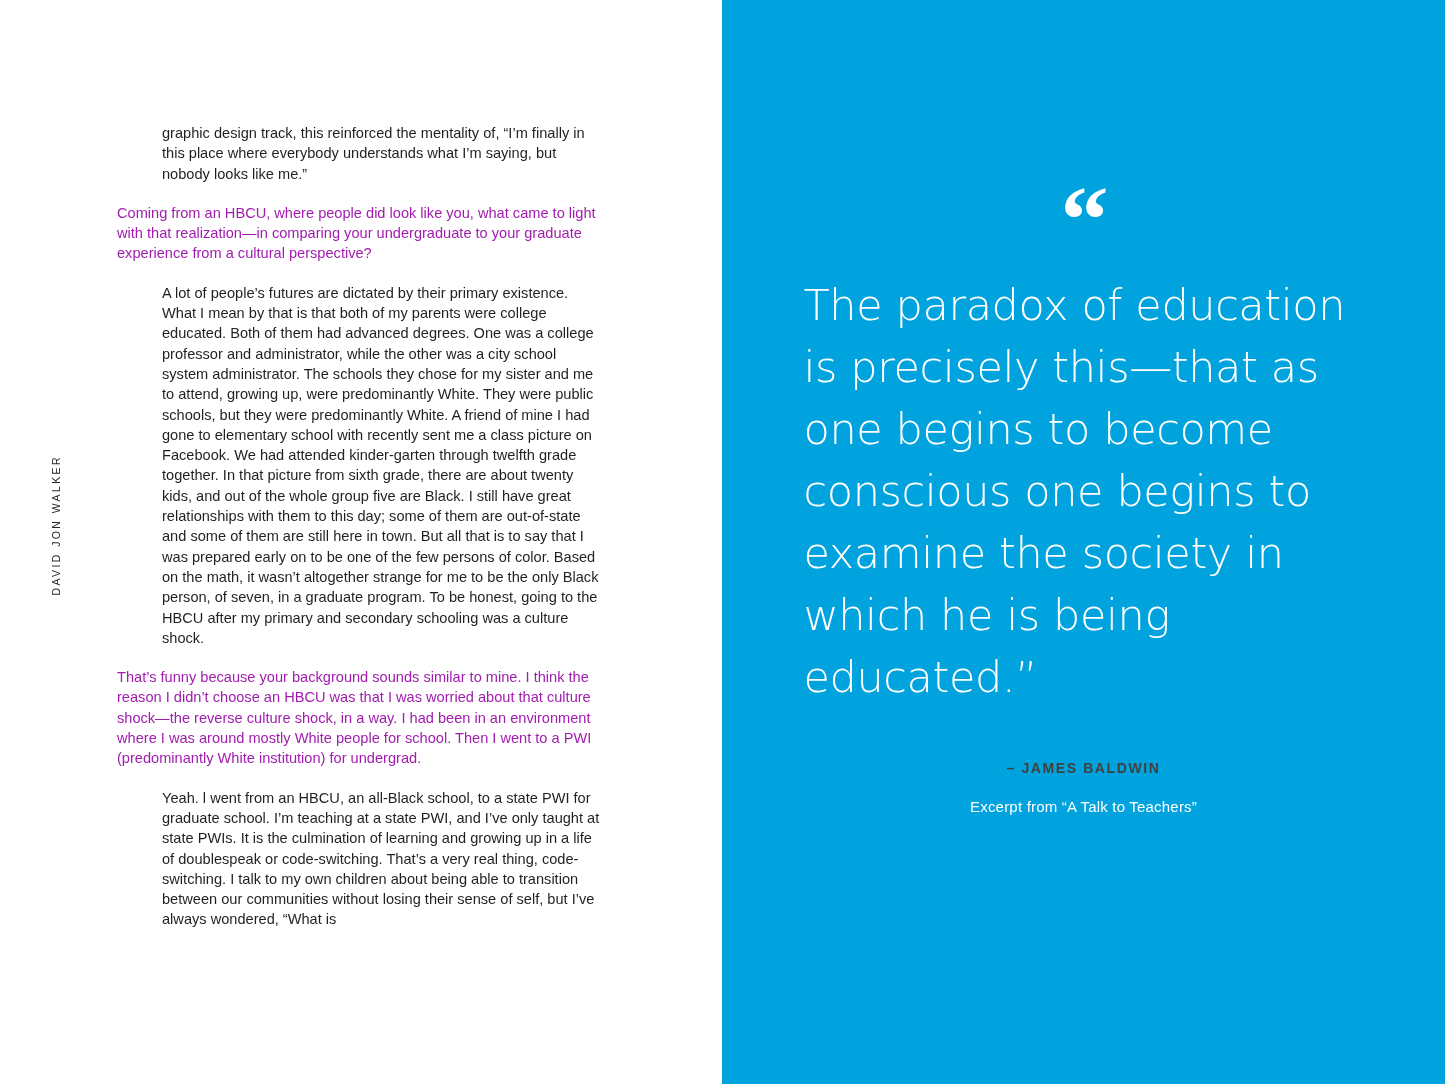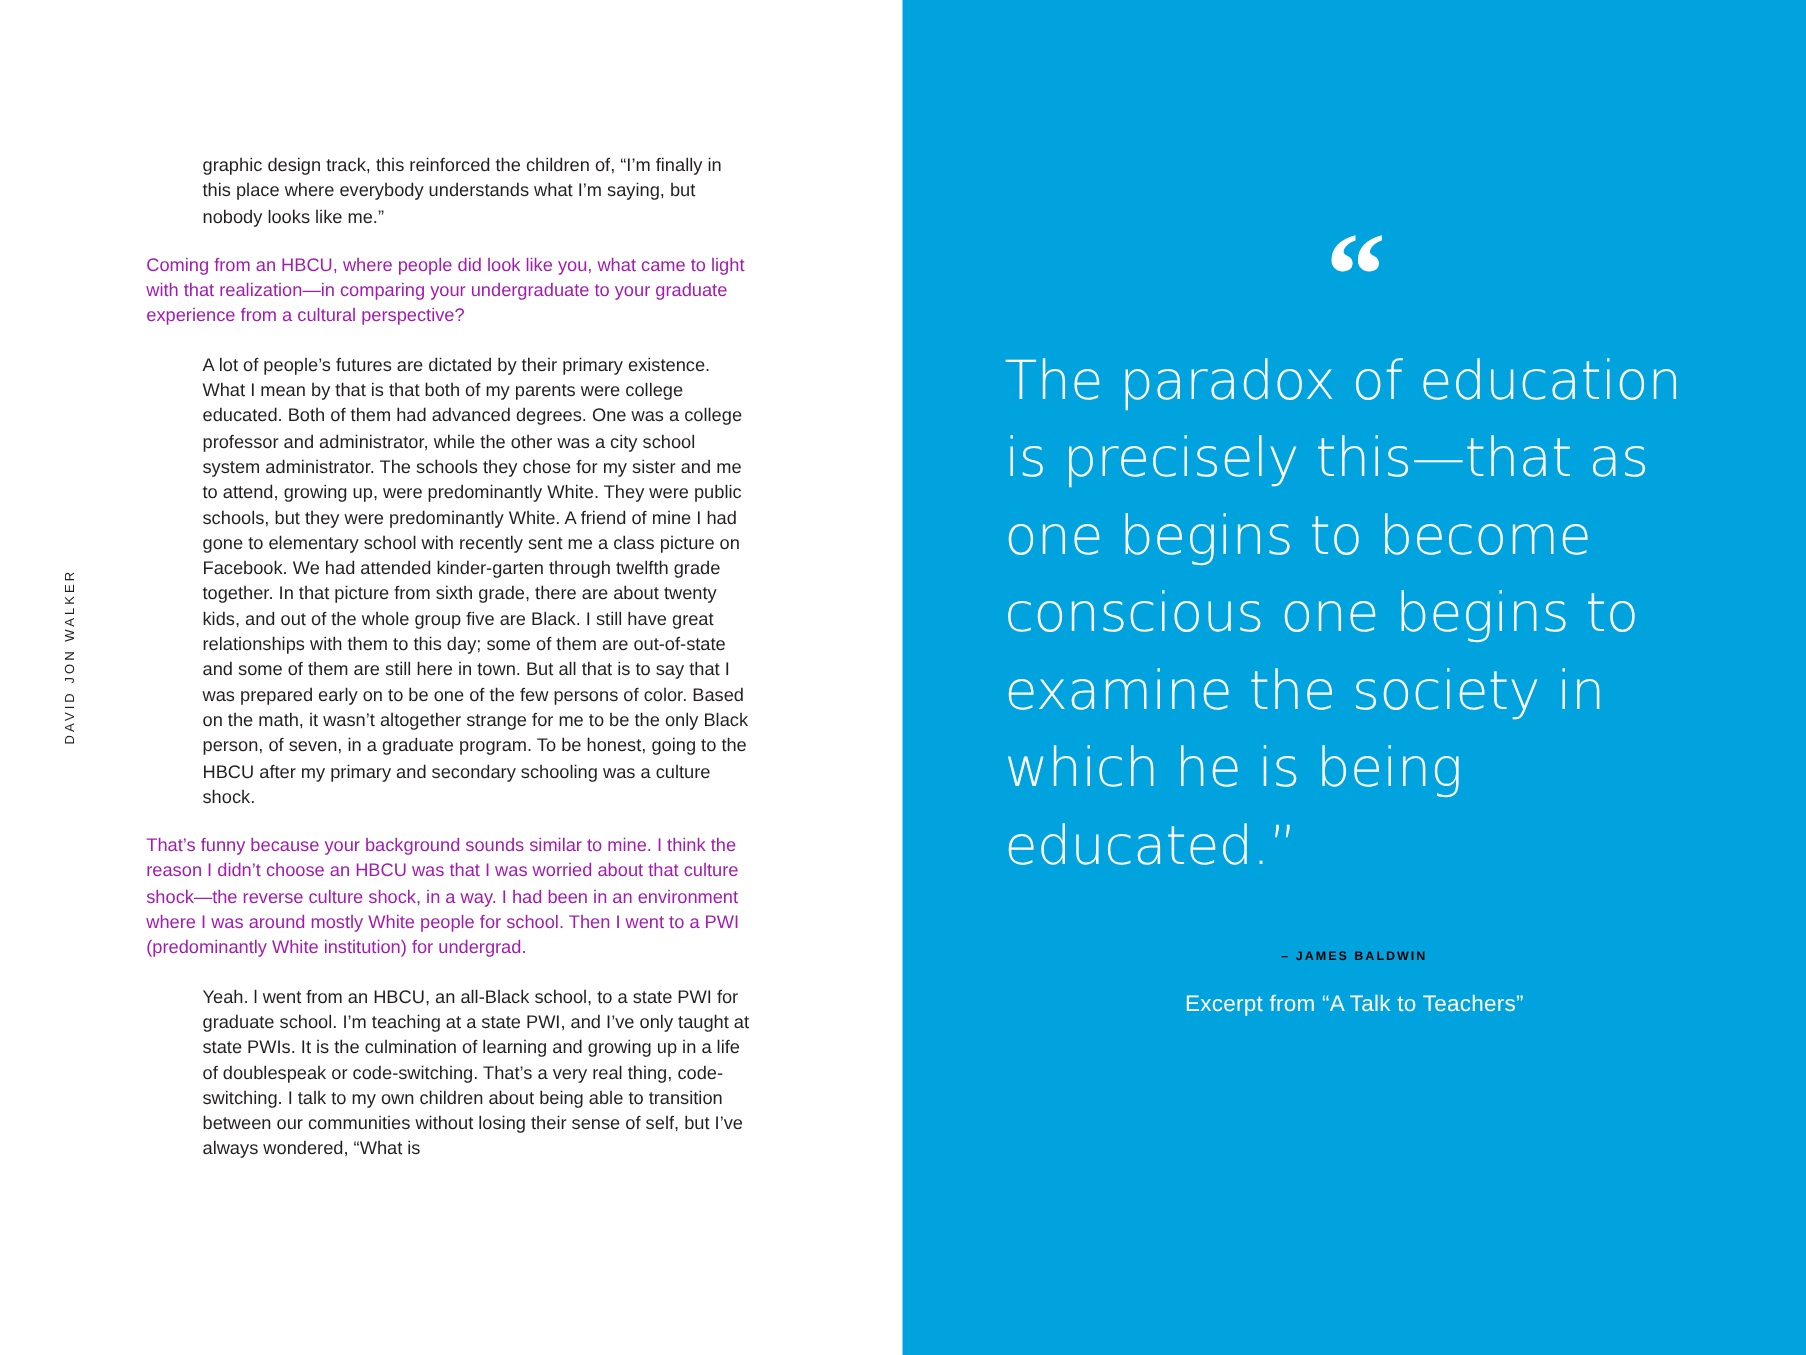--- a/index.html
+++ b/index.html
@@ -97,44 +97,44 @@
     width: 560px;
     font-size: 43px;
     line-height: 62px;
     font-weight: 300;
     color: #ffffff;
     font-family: "DejaVu Sans", sans-serif;
     letter-spacing: -0.4px;
   }
   .quote-attrib {
     margin-top: 52px;
-    font-size: 10px;
+    font-size: 14px;
     font-weight: bold;
     letter-spacing: 1.6px;
-    color: #000000;
+    color: #404040;
     font-family: "Liberation Sans", sans-serif;
   }
   .quote-source {
     margin-top: 22px;
-    font-size: 18px;
+    font-size: 15px;
     color: #ffffff;
     font-family: "Liberation Sans", sans-serif;
     letter-spacing: 0.2px;
   }
 </style>
 </head>
 <body>
 
 <div class="spread">
 
   <div class="page-left">
     <div class="running-head">DAVID JON WALKER</div>
 
     <div class="text-column">
-      <p class="para answer">graphic design track, this reinforced the children of, “I’m finally in this place where everybody understands what I’m saying, but nobody looks like me.”</p>
+      <p class="para answer">graphic design track, this reinforced the mentality of, “I’m finally in this place where everybody understands what I’m saying, but nobody looks like me.”</p>
       <p class="para question">Coming from an HBCU, where people did look like you, what came to light with that realization—in comparing your undergraduate to your graduate experience from a cultural perspective?</p>
       <p class="para answer">A lot of people’s futures are dictated by their primary existence. What I mean by that is that both of my parents were college educated. Both of them had advanced degrees. One was a college professor and administrator, while the other was a city school system administrator. The schools they chose for my sister and me to attend, growing up, were predominantly White. They were public schools, but they were predominantly White. A friend of mine I had gone to elementary school with recently sent me a class picture on Facebook. We had attended kinder-garten through twelfth grade together. In that picture from sixth grade, there are about twenty kids, and out of the whole group five are Black. I still have great relationships with them to this day; some of them are out-of-state and some of them are still here in town. But all that is to say that I was prepared early on to be one of the few persons of color. Based on the math, it wasn’t altogether strange for me to be the only Black person, of seven, in a graduate program. To be honest, going to the HBCU after my primary and secondary schooling was a culture shock.</p>
       <p class="para question">That’s funny because your background sounds similar to mine. I think the reason I didn’t choose an HBCU was that I was worried about that culture shock—the reverse culture shock, in a way. I had been in an environment where I was around mostly White people for school. Then I went to a PWI (predominantly White institution) for undergrad.</p>
       <p class="para answer">Yeah. l went from an HBCU, an all-Black school, to a state PWI for graduate school. I’m teaching at a state PWI, and I’ve only taught at state PWIs. It is the culmination of learning and growing up in a life of doublespeak or code-switching. That’s a very real thing, code-switching. I talk to my own children about being able to transition between our communities without losing their sense of self, but I’ve always wondered, “What is</p>
     </div>
   </div>
 
   <div class="page-right">
     <div class="quote-mark">“</div>
     <div class="quote-text">The paradox of education is precisely this—that as one begins to become conscious one begins to examine the society in which he is being educated.”</div>

